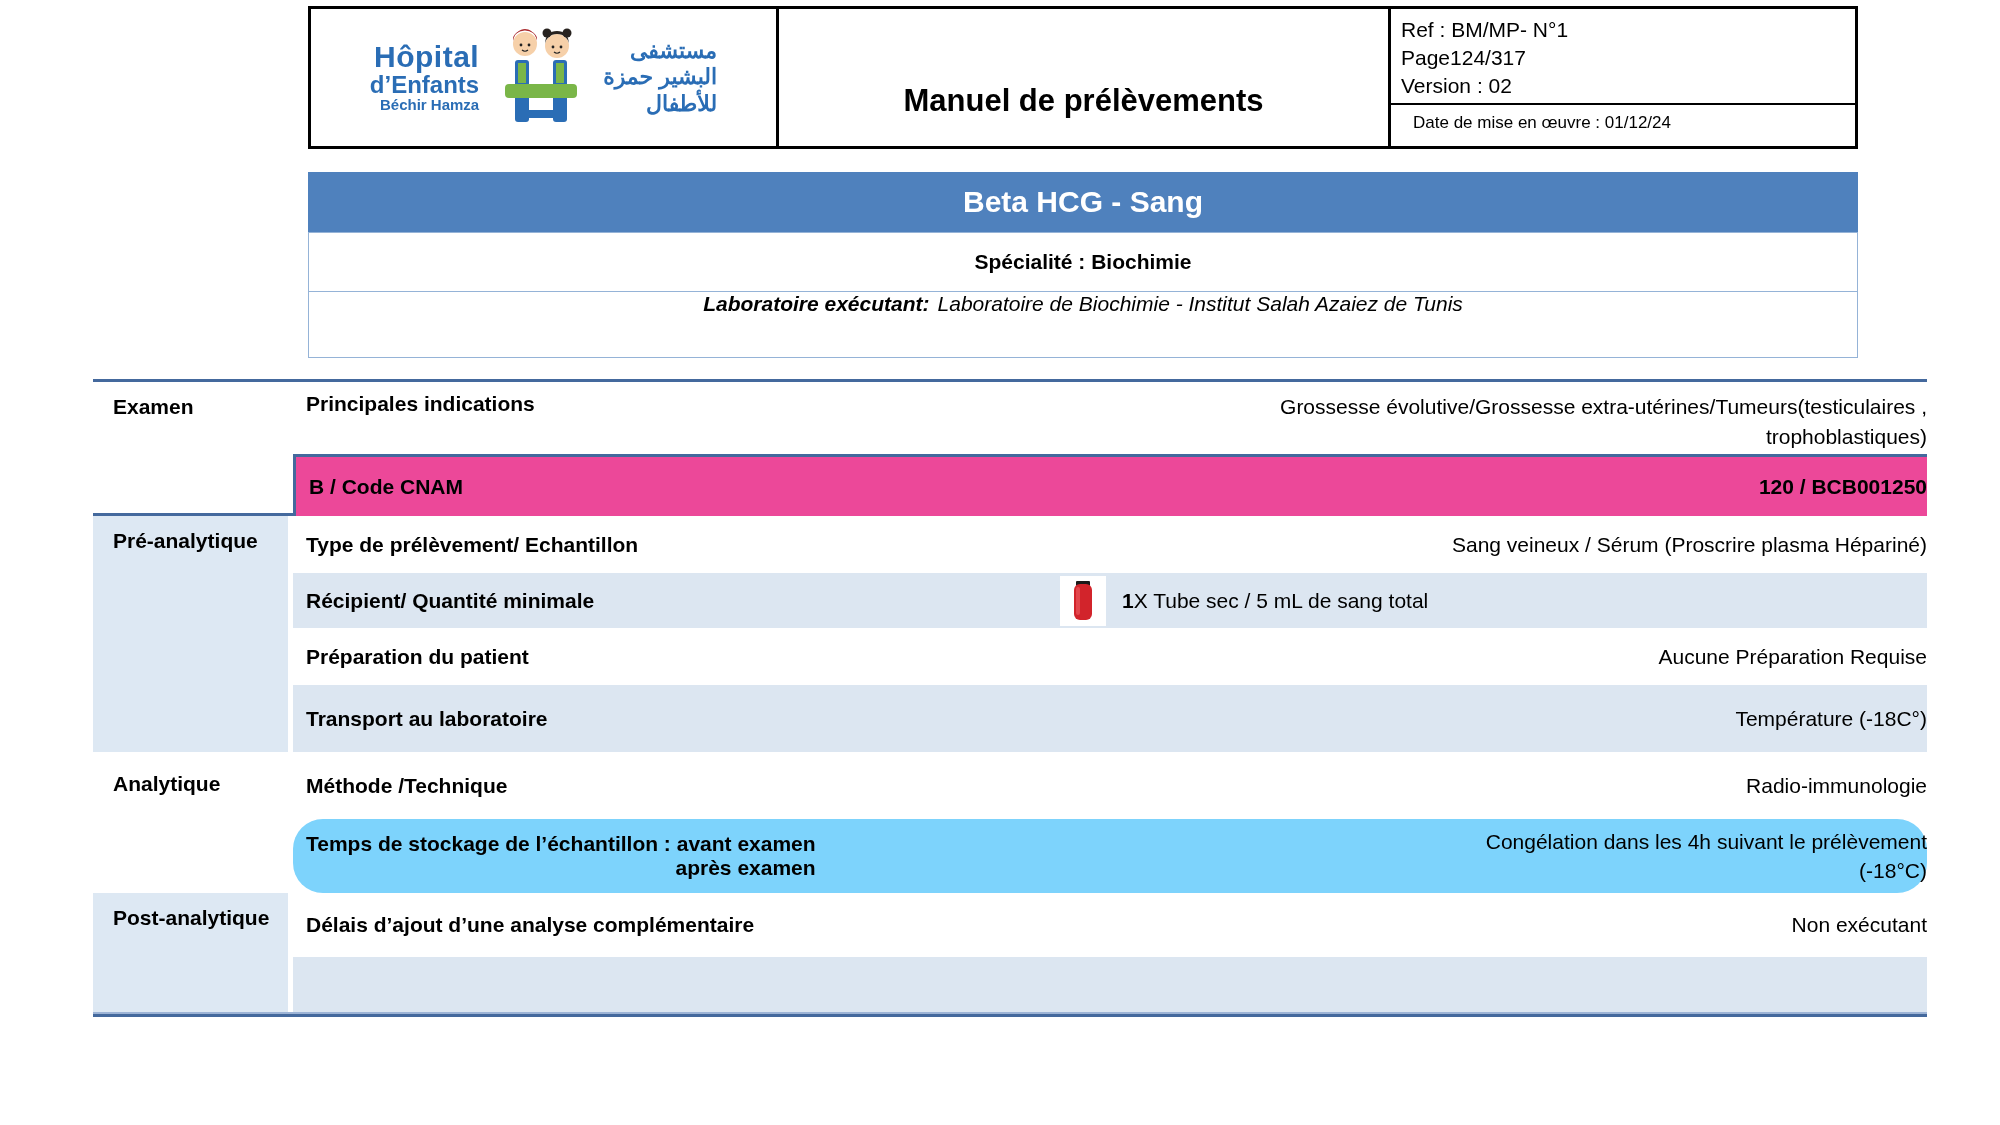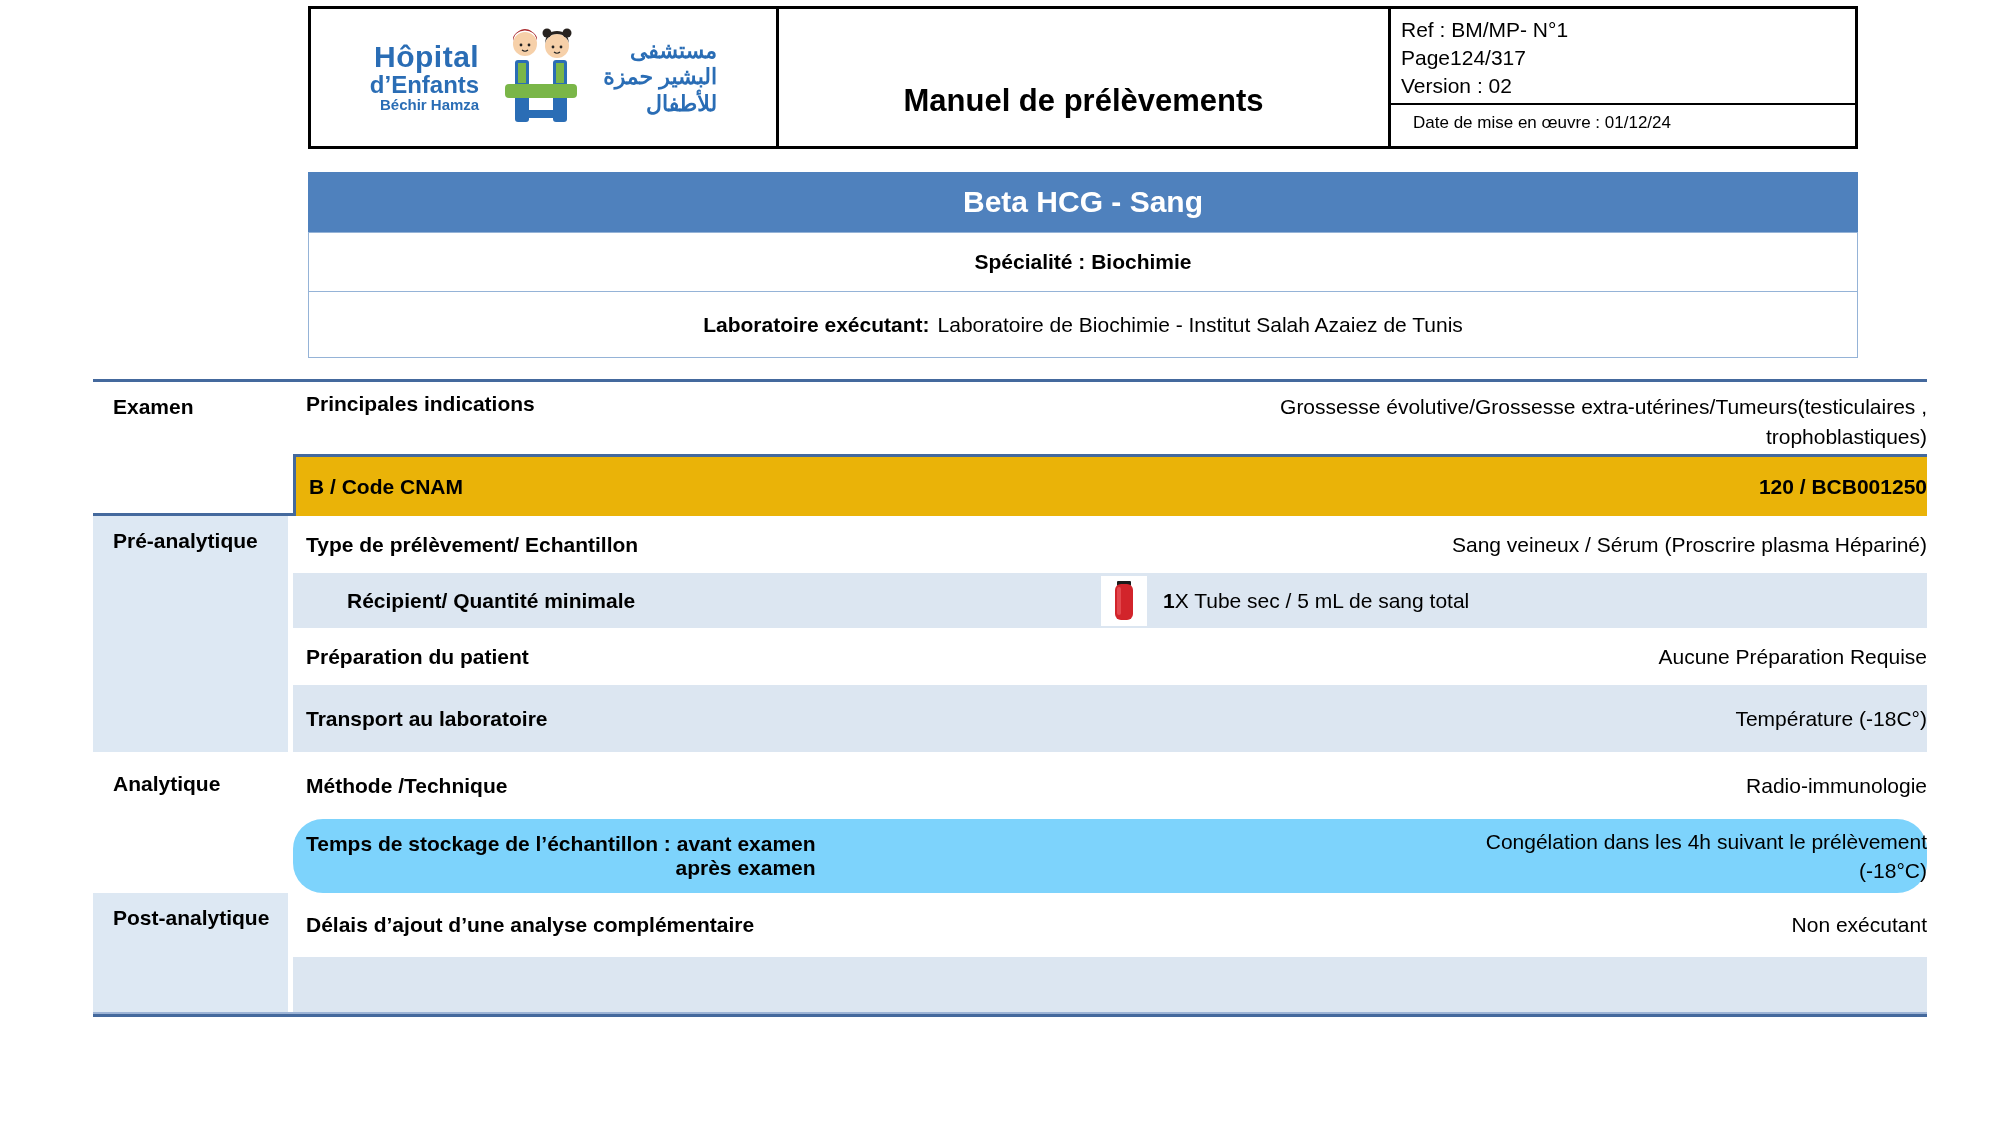--- a/index.html
+++ b/index.html
@@ -40,42 +40,42 @@
   }
   .spec-box {
     position:absolute; left:308px; top:232px; width:1550px; height:60px;
     border:1px solid #95b3d7; box-sizing:border-box; background:#fff;
     display:flex; align-items:center; justify-content:center;
     font-size:21px; font-weight:bold;
   }
   .lab-box {
     position:absolute; left:308px; top:291px; width:1550px; height:67px;
     border:1px solid #95b3d7; box-sizing:border-box; background:#fff;
-    display:flex; align-items:center; justify-content:center; font-size:21px;
+    display:flex; justify-content:center; font-size:21px;font-style:italic;
   }
   .lab-box .lab-label { font-weight:bold; margin-right:8px; }
   
   .t-line-top { position:absolute; left:93px; top:379px; width:1834px; height:3px; background:#44699d; }
   .t-line-bottom { position:absolute; left:93px; top:1012px; width:1834px; height:3px; background:#44699d; border-top:2px solid #9db4d6; }
   .t-step-line { position:absolute; left:93px; top:513px; width:203px; height:3px; background:#44699d; }
   .sec-cell { position:absolute; left:93px; width:195px; box-sizing:border-box; font-weight:bold; font-size:21px; padding:13px 0 0 20px; }
   .sec-examen { top:382px; height:131px; background:#fff; }
   .sec-pre    { top:516px; height:236px; background:#dde8f3; }
   .sec-ana    { top:752px; height:141px; background:#fff; padding-top:20px; }
   .sec-post   { top:893px; height:119px; background:#dde8f3; }
   .row { position:absolute; left:293px; width:1634px; box-sizing:border-box; display:flex; align-items:center; font-size:21px; }
   .row .lbl { width:767px; padding-left:13px; box-sizing:border-box; font-weight:bold; }
   .row .val { flex:1;text-align:right; }
   .r0 { top:382px; height:72px; background:#fff; align-items:flex-start; }
   .r0 .lbl, .r0 .val { padding-top:10px; }
   .r0 .val { line-height:30px; }
-  .r1 { top:454px; height:62px; background:#eab308; border-top:3px solid #44699d; border-left:3px solid #44699d; }
+  .r1 { top:454px; height:62px; background:#ec4899; border-top:3px solid #44699d; border-left:3px solid #44699d; }
   .r1 .val { font-weight:bold; }
   .r2 { top:516px; height:57px; background:#fff; }
-  .r3 { top:573px; height:55px; background:#dce6f1;padding-left:41px; }
+  .r3 { top:573px; height:55px; background:#dce6f1; }
   .r4 { top:628px; height:57px; background:#fff; }
   .r5 { top:685px; height:67px; background:#dce6f1; }
   .r6 { top:752px; height:67px; background:#fff; }
   .r7 { top:819px; height:74px; background:#7dd3fc;border-radius:30px; }
   .r7 .val { line-height:29px; }
   .r8 { top:893px; height:64px; background:#fff; }
   .r9 { top:957px; height:55px; background:#dce6f1; }
   .stack { display:inline-block; }
   .stack .sl2 { text-align:right; }
   .tube-wrap { display:flex; align-items:center; }

